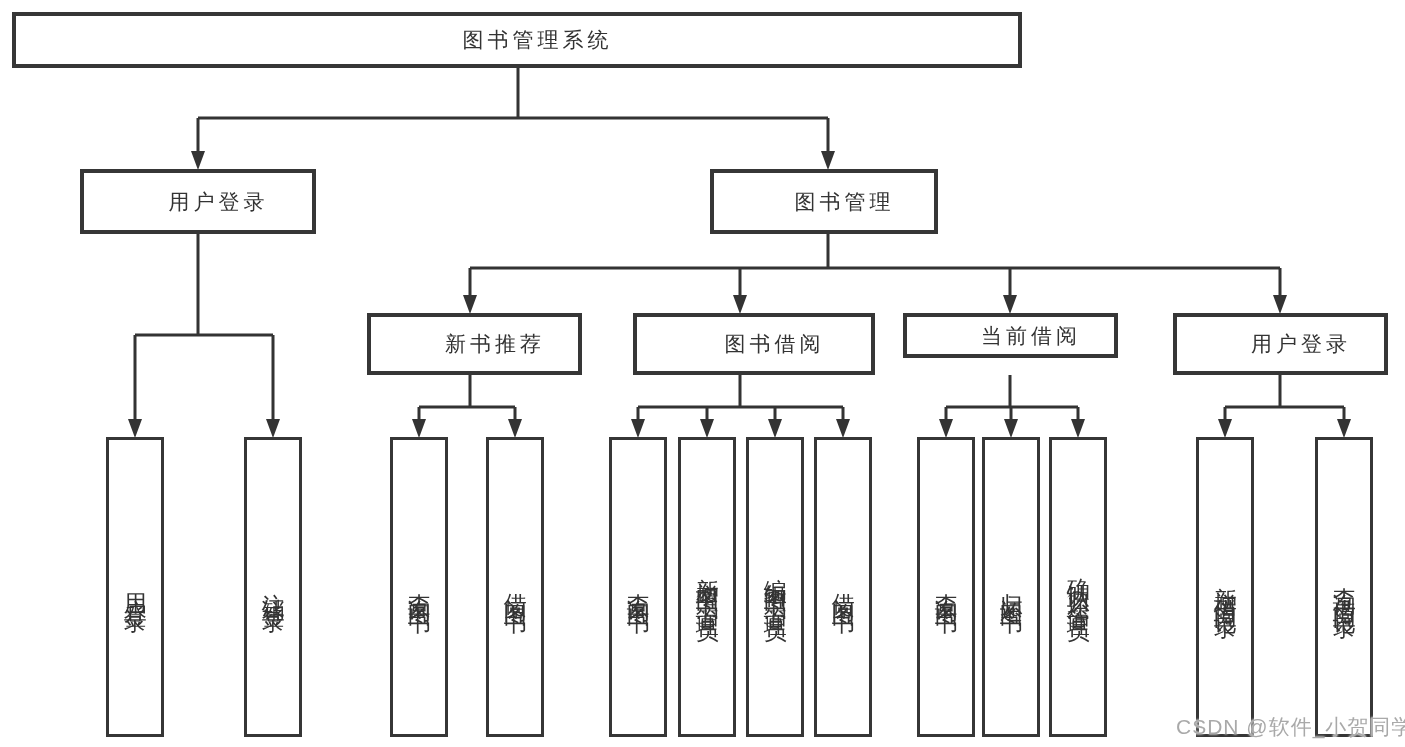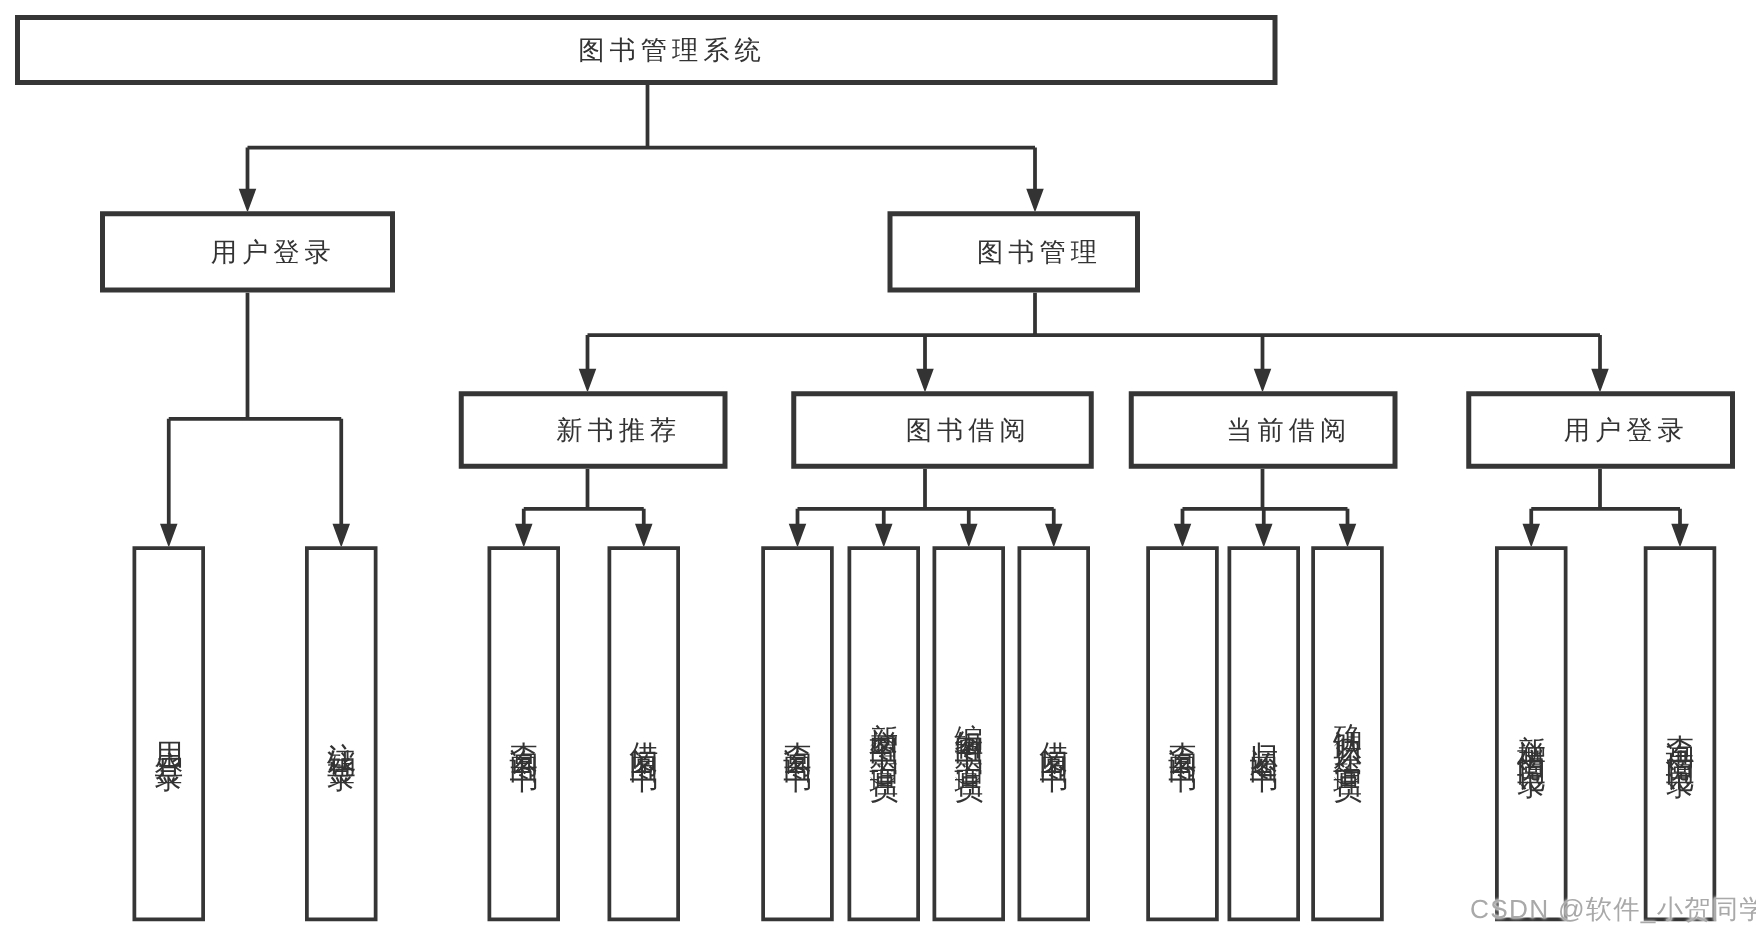--- a/index.html
+++ b/index.html
@@ -104,31 +104,31 @@
       M1337,419 L1351,419 L1344,438 Z"></path>
   </svg>
 
   <div class="node hbox" style="left:12px;top:12px;width:1010px;height:56px">
     <span>图书管理系统</span>
   </div>
 
   <div class="node hbox" style="left:80px;top:169px;width:236px;height:65px">
     <span>用户登录</span>
   </div>
-  <div class="node hbox" style="left:710px;top:169px;width:202px;height:65px">
+  <div class="node hbox" style="left:710px;top:169px;width:228px;height:65px">
     <span>图书管理</span>
   </div>
 
   <div class="node hbox" style="left:367px;top:313px;width:215px;height:62px">
     <span>新书推荐</span>
   </div>
   <div class="node hbox" style="left:633px;top:313px;width:242px;height:62px">
     <span>图书借阅</span>
   </div>
-  <div class="node hbox" style="left:903px;top:313px;width:215px;height:62px">
+  <div class="node hbox" style="left:903px;top:313px;width:215px;height:45px">
     <span>当前借阅</span>
   </div>
   <div class="node hbox" style="left:1173px;top:313px;width:215px;height:62px">
     <span>用户登录</span>
   </div>
 
   <div class="node vbox" style="left:106px;top:437px;width:58px;height:300px">
     <span class="vtext">用户登录</span>
   </div>
   <div class="node vbox" style="left:244px;top:437px;width:58px;height:300px">

